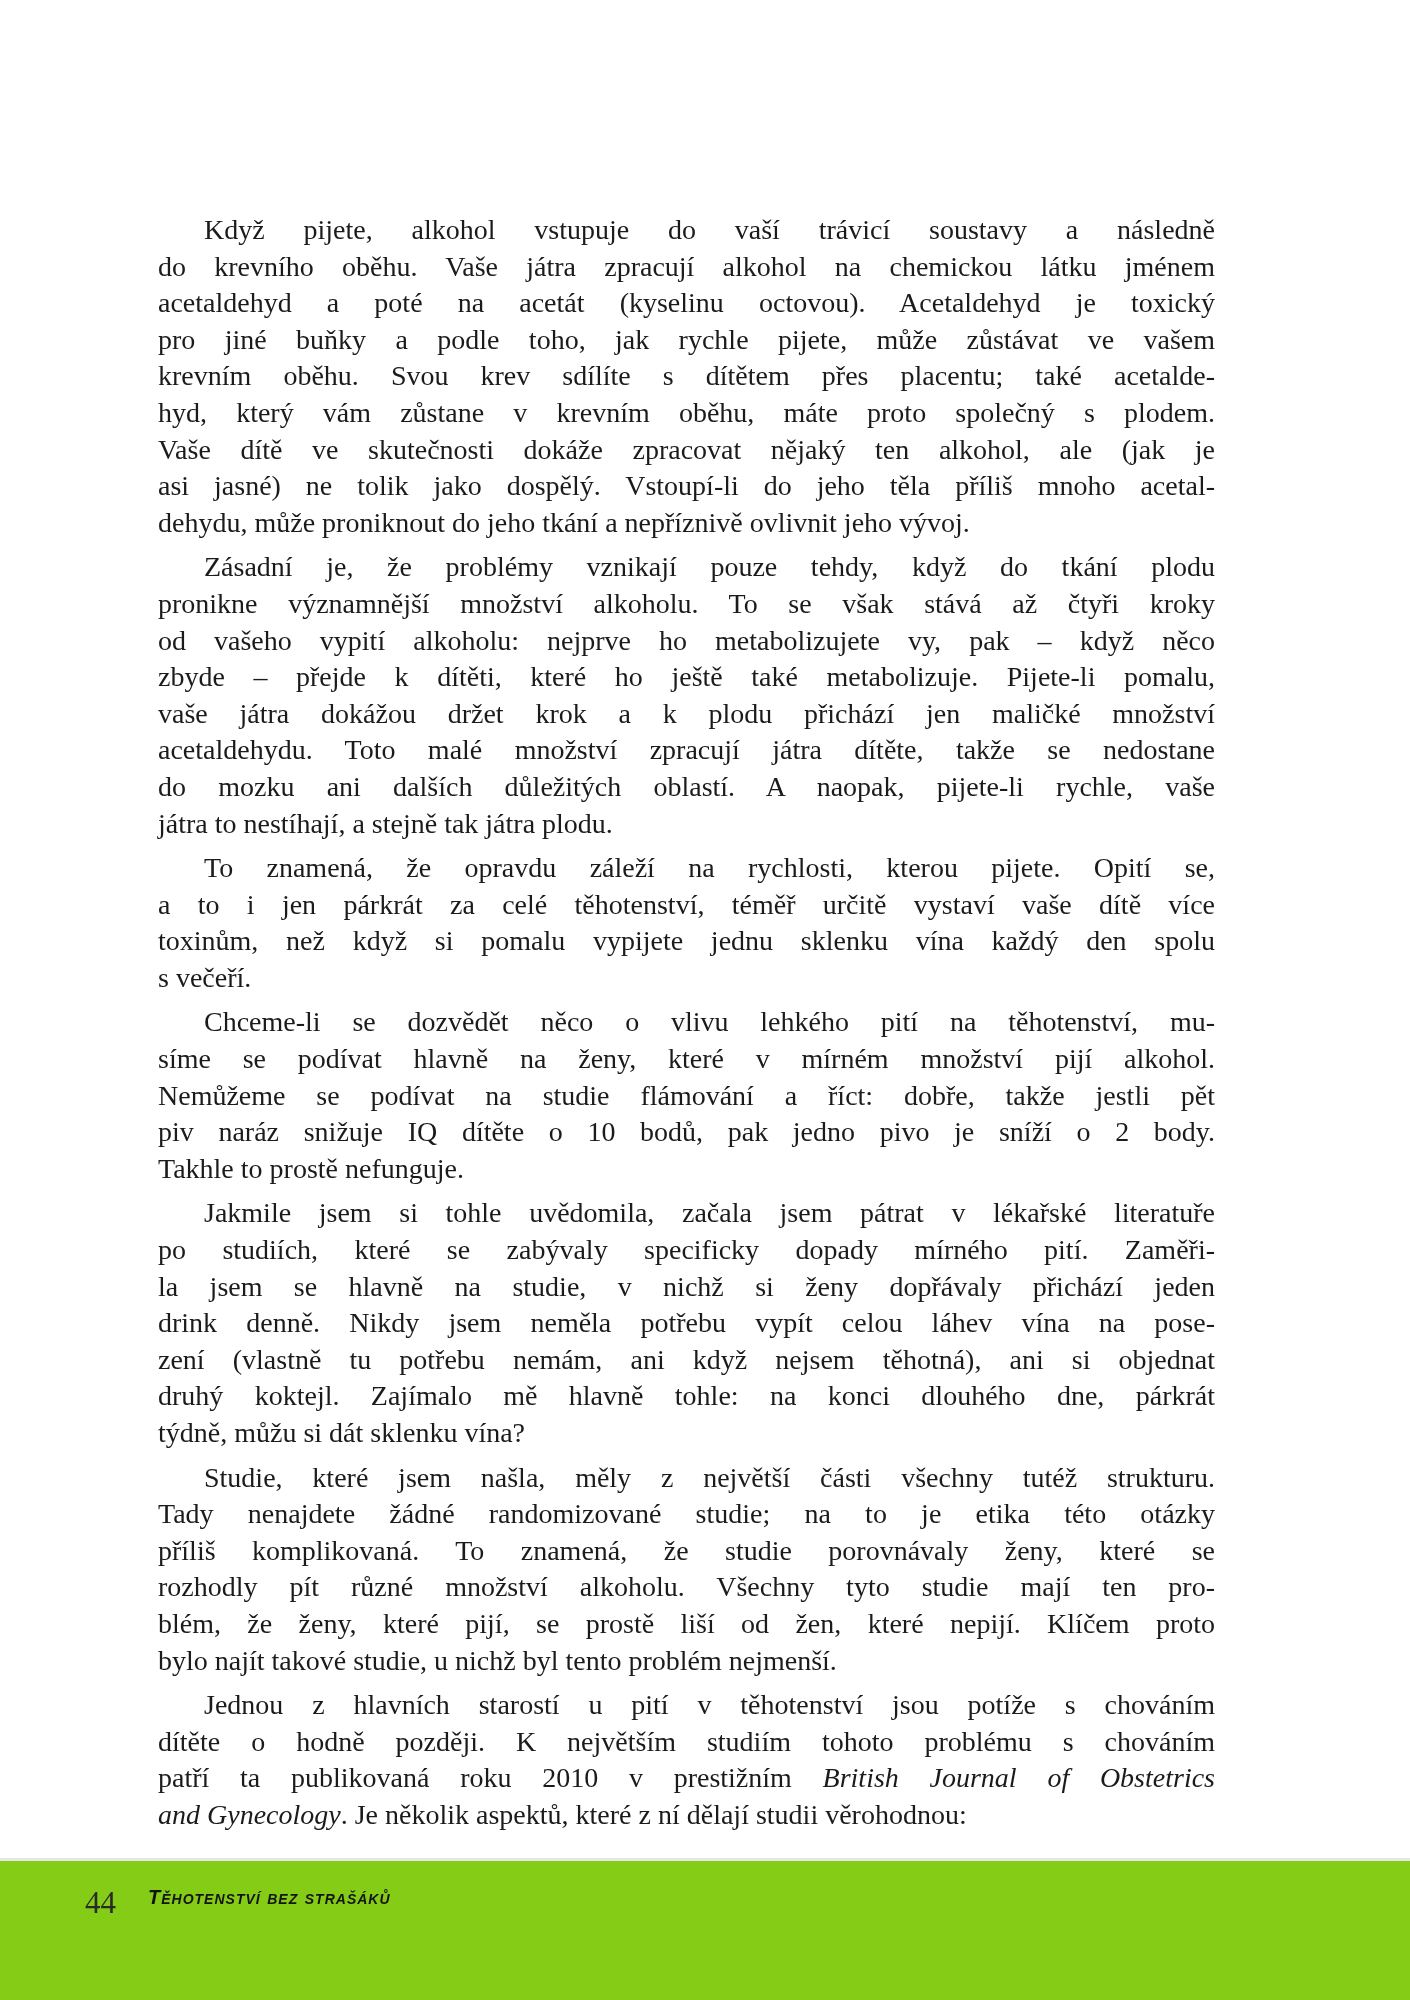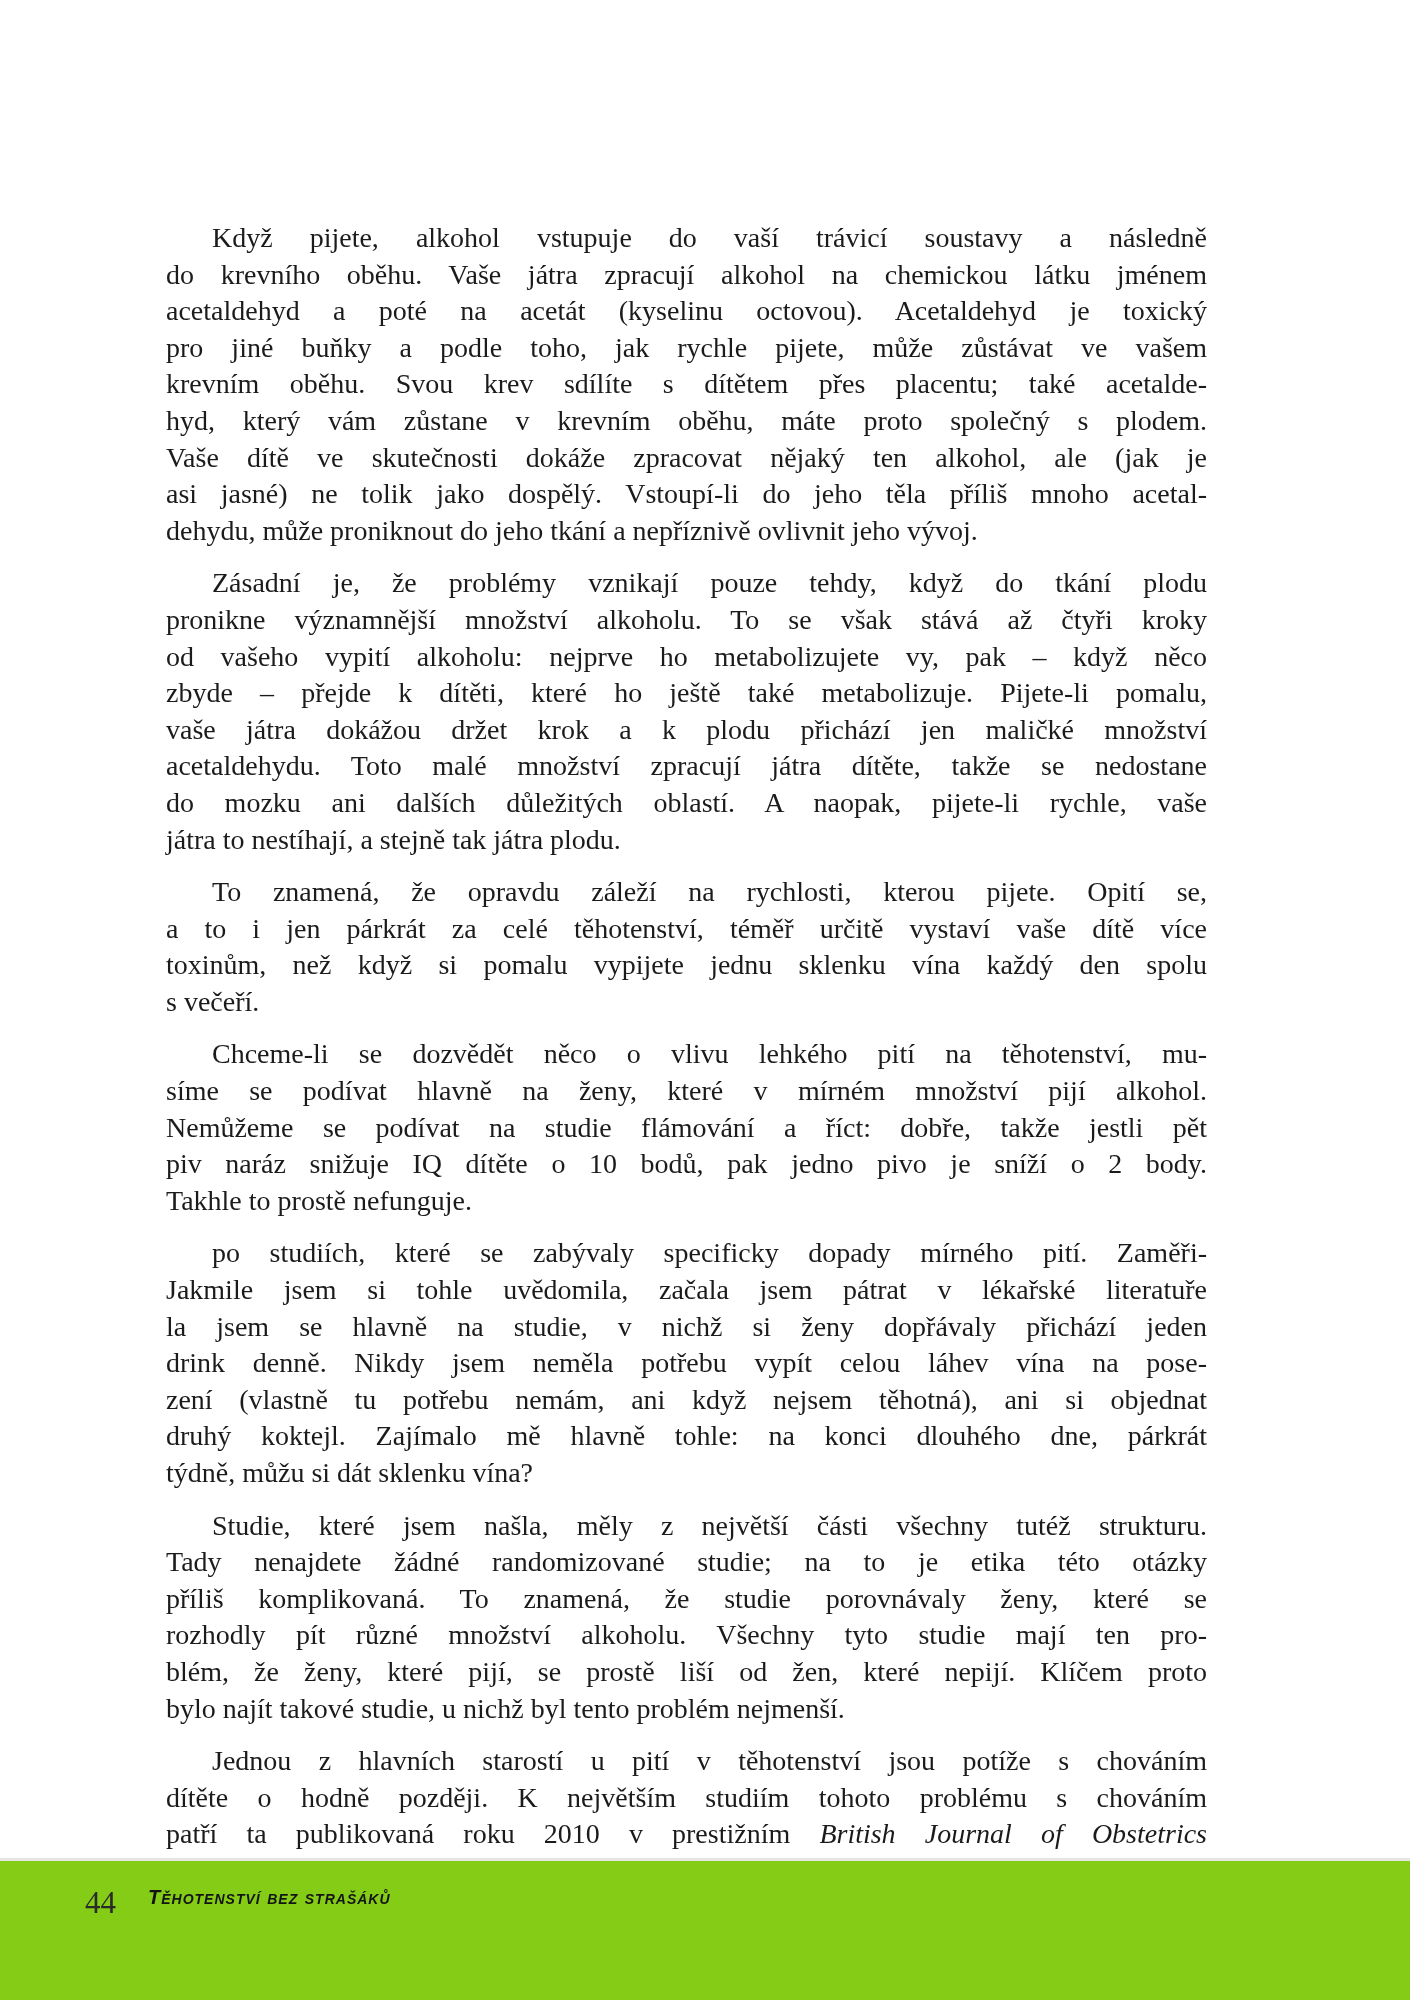--- a/index.html
+++ b/index.html
@@ -13,21 +13,21 @@
   }
   .text-block {
     position: absolute;
     left: 150px;
     top: 204px;
     width: 1073px;
     font-size: 28px;
     line-height: 36.6px;
     color: #1b1b1b;
   }
-  .paragraph { margin: 16px; padding: 0; }
+  .paragraph { margin: 8px; padding: 0; }
   .line {
     text-align: justify;
     text-align-last: justify;
   }
   .line.para-end { text-align-last: left; }
   .paragraph .line:first-child { text-indent: 46px; }
   .footer-band {
     position: absolute;
     left: 0;
     top: 1858px;
@@ -91,22 +91,22 @@
         <div class="line para-end">s večeří.</div>
       </div>
       <div class="paragraph">
         <div class="line">Chceme-li se dozvědět něco o vlivu lehkého pití na těhotenství, mu-</div>
         <div class="line">síme se podívat hlavně na ženy, které v mírném množství pijí alkohol.</div>
         <div class="line">Nemůžeme se podívat na studie flámování a říct: dobře, takže jestli pět</div>
         <div class="line">piv naráz snižuje IQ dítěte o 10 bodů, pak jedno pivo je sníží o 2 body.</div>
         <div class="line para-end">Takhle to prostě nefunguje.</div>
       </div>
       <div class="paragraph">
+        <div class="line">Jakmile jsem si tohle uvědomila, začala jsem pátrat v lékařské literatuře</div>
         <div class="line">po studiích, které se zabývaly specificky dopady mírného pití. Zaměři-</div>
-        <div class="line">Jakmile jsem si tohle uvědomila, začala jsem pátrat v lékařské literatuře</div>
         <div class="line">la jsem se hlavně na studie, v nichž si ženy dopřávaly přichází jeden</div>
         <div class="line">drink denně. Nikdy jsem neměla potřebu vypít celou láhev vína na pose-</div>
         <div class="line">zení (vlastně tu potřebu nemám, ani když nejsem těhotná), ani si objednat</div>
         <div class="line">druhý koktejl. Zajímalo mě hlavně tohle: na konci dlouhého dne, párkrát</div>
         <div class="line para-end">týdně, můžu si dát sklenku vína?</div>
       </div>
       <div class="paragraph">
         <div class="line">Studie, které jsem našla, měly z největší části všechny tutéž strukturu.</div>
         <div class="line">Tady nenajdete žádné randomizované studie; na to je etika této otázky</div>
         <div class="line">příliš komplikovaná. To znamená, že studie porovnávaly ženy, které se</div>

